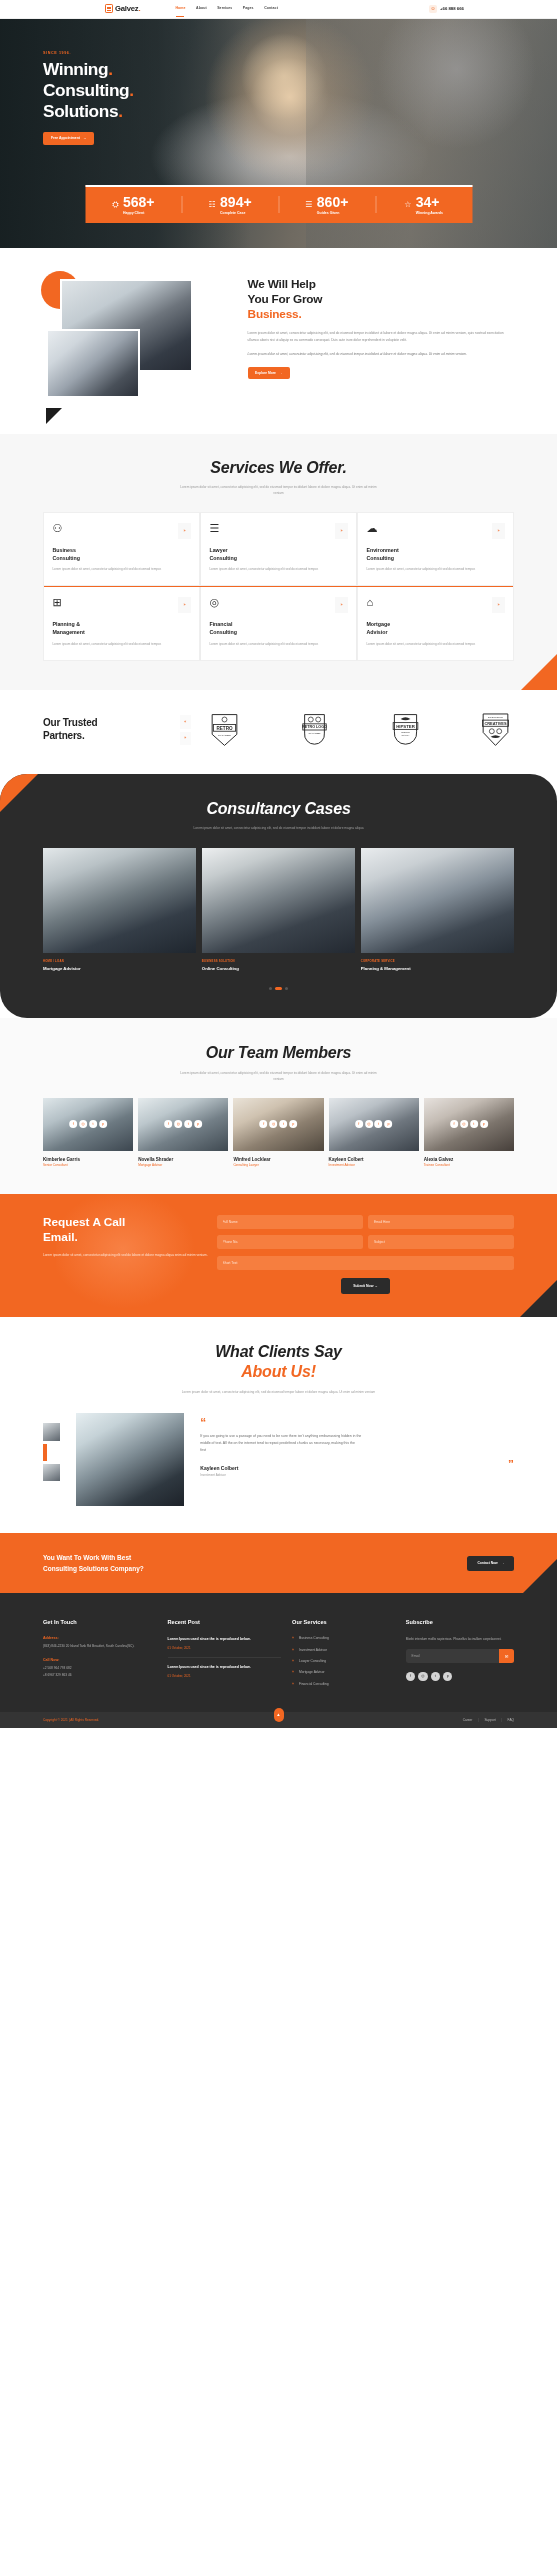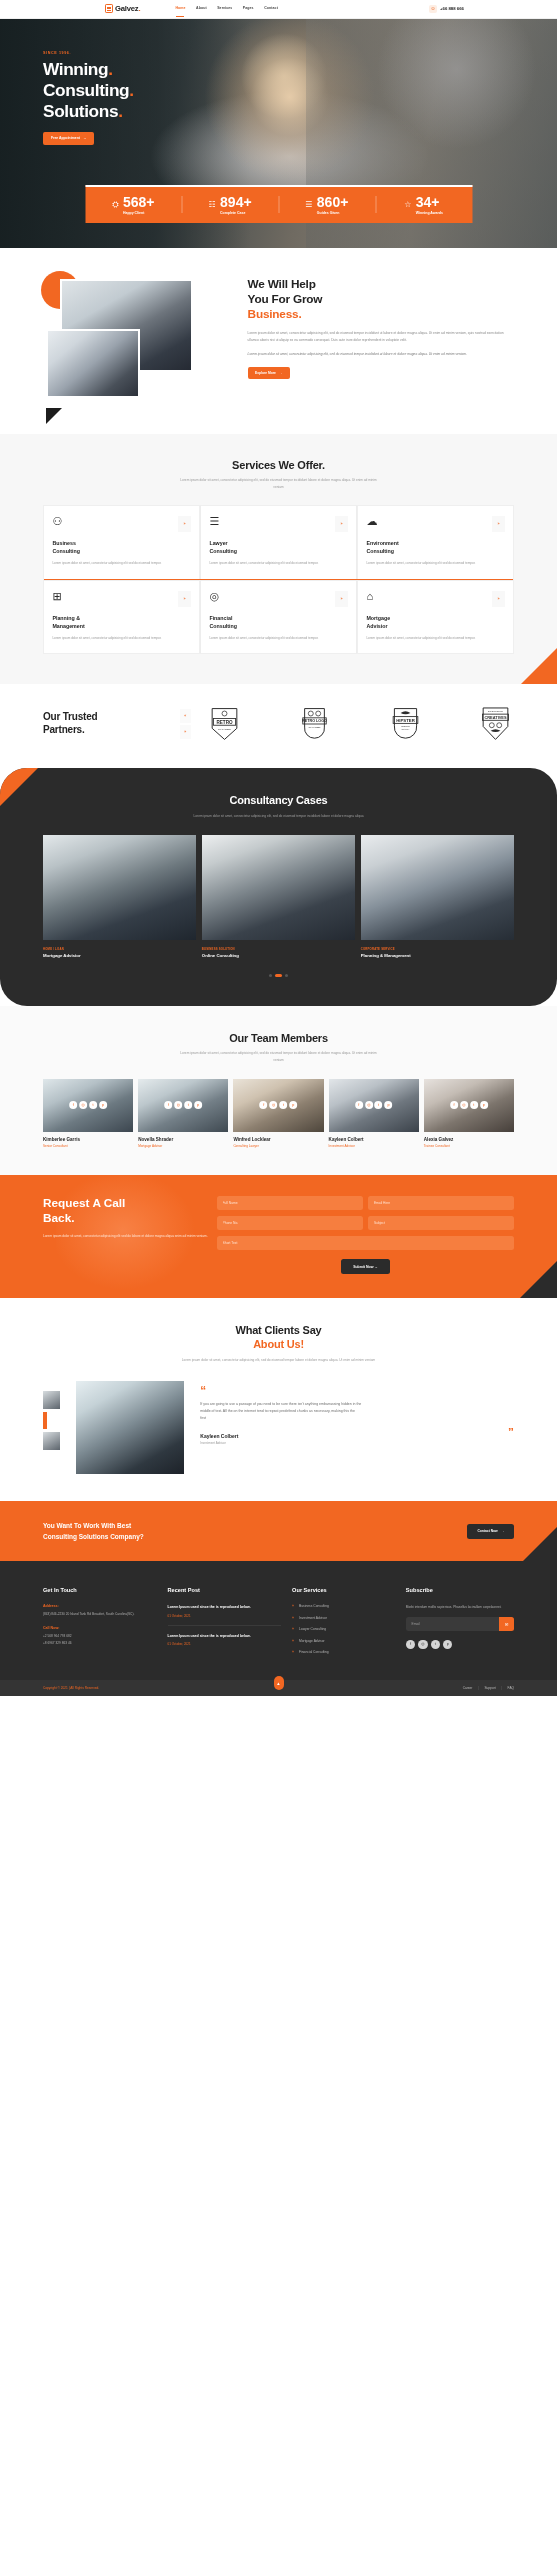--- a/index.html
+++ b/index.html
@@ -133,21 +133,21 @@
     font-family:inherit;
   }
 
   
   .services { background:#f7f7f7; padding:23.5px 0 30px; position:relative; overflow:hidden; }
   .svc-corner {
     position:absolute; right:0; bottom:0; width:0; height:0;
     border-right:36px solid #f26722; border-top:36px solid transparent;
   }
   .head-center { text-align:center; position:relative; z-index:2; }
-  .head-center .sec-title { font-size:11px; }
+  .head-center .sec-title { font-size:16px;font-style:italic; }
   .head-sub {
     font-size:3.2px; line-height:1.95; color:#9a9a9a;
     max-width:204px; margin:5.6px auto 0;
   }
   .svc-grid {
     display:grid; grid-template-columns:repeat(3,1fr); gap:0;
     margin-top:16px; position:relative; z-index:2;
   }
   .svc-card {
     background:#fff; padding:10px 8.7px 12.4px; position:relative;
@@ -672,21 +672,21 @@
   </div>
 </div>
 
 <div class="callback">
   <div class="cb-face"></div>
   <div class="cb-corner"></div>
   <div class="wrap cb-row">
     <div class="cb-left">
       <div class="cb-title">
         <div>Request A Call</div>
-        <div>Back.</div>
+        <div>Email.</div>
       </div>
       <div class="cb-desc">Lorem ipsum dolor sit amet, consectetur adipisicing elit sed do labore et dolore magna aliqua enim ad minim veniam.</div>
     </div>
     <div class="cb-form">
       <div class="cb-2">
         <input class="cb-inp" placeholder="Full Name" style="">
         <input class="cb-inp" placeholder="Email Here" style="">
       </div>
       <div class="cb-2">
         <input class="cb-inp" placeholder="Phone No." style="">

